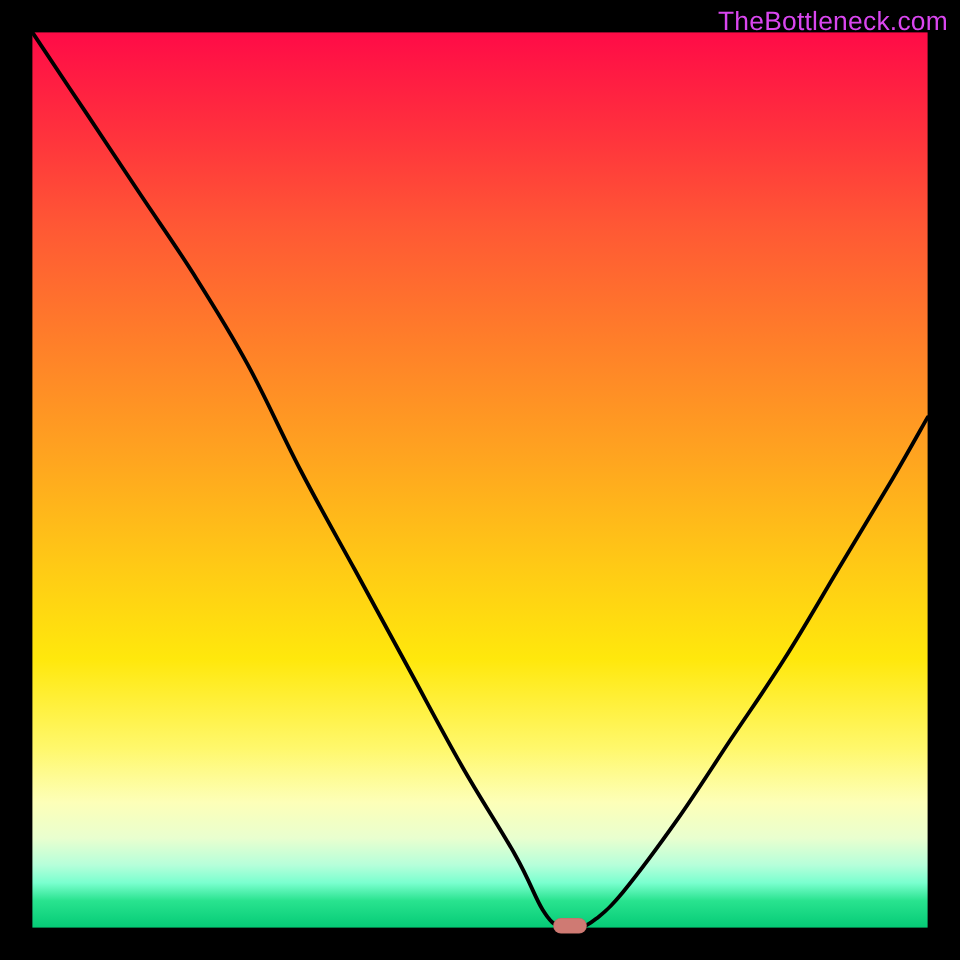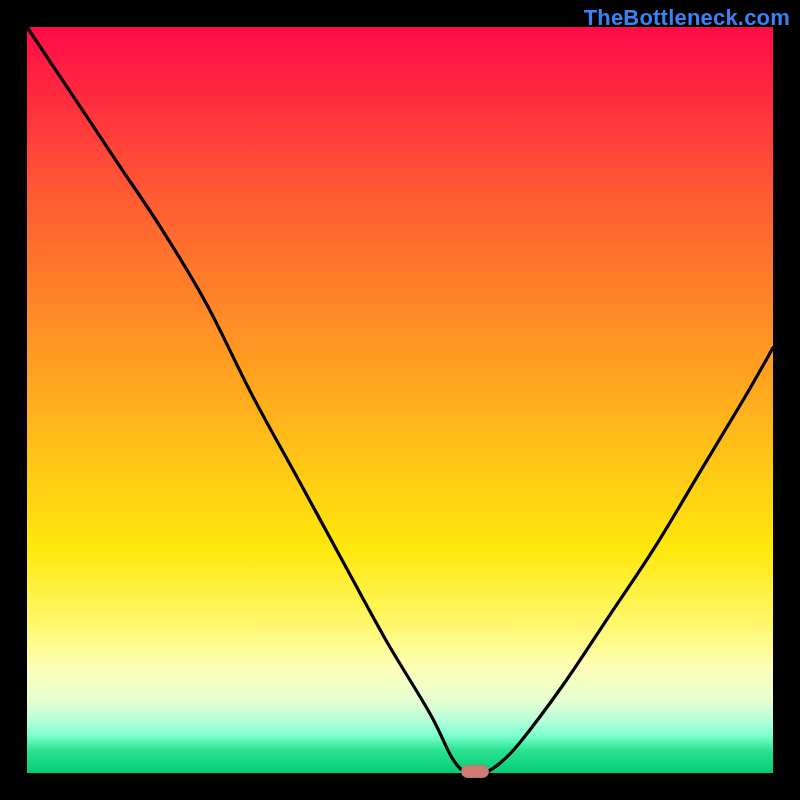--- a/index.html
+++ b/index.html
@@ -40,23 +40,23 @@
       #b6ffda 93%,
       #7affcf 95%,
       #29e38f 97%,
       #05cb76 100%
     );
   }
   .watermark {
     position: absolute;
     top: 5px;
     right: 10px;
-    color: #3b82f6;
+    color: #d946ef;
     font-size: 22px;
-    font-weight: 700;
+    font-weight: 400;
     letter-spacing: 0.2px;
     user-select: none;
     margin-left: 32px;
   }
   svg.curve {
     position: absolute;
     left: 27px;
     top: 27px;
     width: 746px;
     height: 746px;

